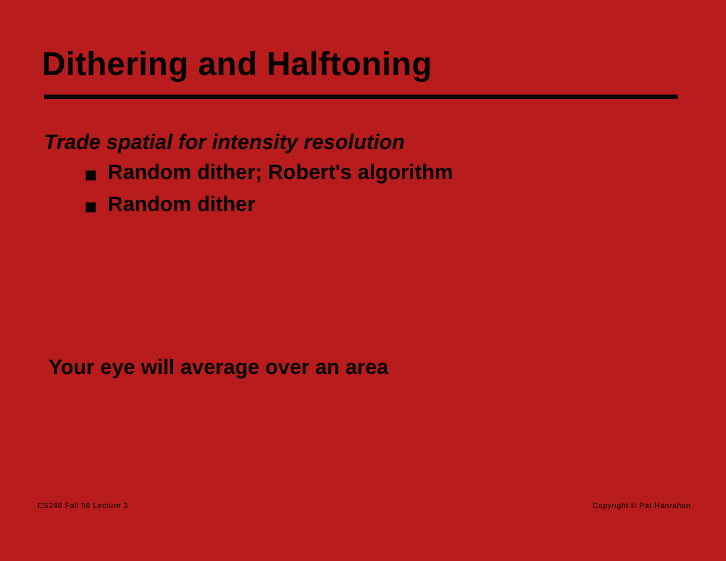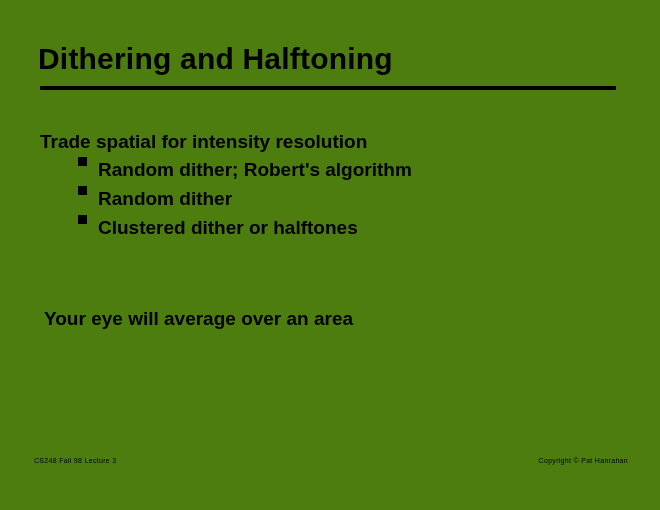--- a/index.html
+++ b/index.html
@@ -11,21 +11,21 @@
     height: 510px;
     background: #ffffff;
     font-family: "Liberation Sans", sans-serif;
     color: #000000;
     overflow: hidden;
   }
   .slide {
     position: relative;
     width: 660px;
     height: 510px;
-    background: #4d7c0f;
+    background: #b91c1c;
     box-sizing: border-box;
   }
   .slide-title {
     position: absolute;
     left: 38px;
     top: 42px;
     font-size: 30px;
     font-weight: bold;
     letter-spacing: 0.2px;
     line-height: 1.1;
@@ -42,51 +42,52 @@
   .body-block {
     position: absolute;
     left: 40px;
     top: 118px;
     width: 580px;
   }
   .lead-line {
     font-size: 19px;
     font-weight: bold;
     line-height: 1.25;
-    margin: 12px 0 6px 0;
+    margin: 0 0 6px 0;
     white-space: nowrap;
+    font-style: italic;
   }
   .bullet-list {
     list-style: none;
     margin: 0;
     padding: 0 0 0 38px;
   }
   .bullet-item {
     display: flex;
-    align-items: flex-start;
+    align-items: flex-end;
     font-size: 19px;
     font-weight: bold;
     line-height: 1.0;
     margin-bottom: 10px;
     white-space: nowrap;
   }
   .bullet-marker {
     display: inline-block;
     width: 9px;
     height: 9px;
     background: #000000;
     margin-right: 11px;
     flex: 0 0 auto;
     position: relative;
     top: -3px;
   }
   .closing-line {
     position: absolute;
     left: 44px;
-    top: 308px;
+    top: 324px;
     font-size: 19px;
     font-weight: bold;
     white-space: nowrap;
   }
   .footer-left {
     position: absolute;
     left: 34px;
     top: 457px;
     font-size: 7px;
     letter-spacing: 0.3px;
@@ -117,24 +118,20 @@
 
     <ul class="bullet-list">
       <li class="bullet-item">
         <span class="bullet-marker"></span>
         <span>Random dither; Robert's algorithm</span>
       </li>
       <li class="bullet-item">
         <span class="bullet-marker"></span>
         <span>Random dither</span>
       </li>
-      <li class="bullet-item">
-        <span class="bullet-marker"></span>
-        <span>Clustered dither or halftones</span>
-      </li>
     </ul>
 
   </div>
 
   <div class="closing-line">Your eye will average over an area</div>
 
   <div class="footer-left">CS248 Fall 98 Lecture 3</div>
 
   <div class="footer-right">Copyright © Pat Hanrahan</div>
 

